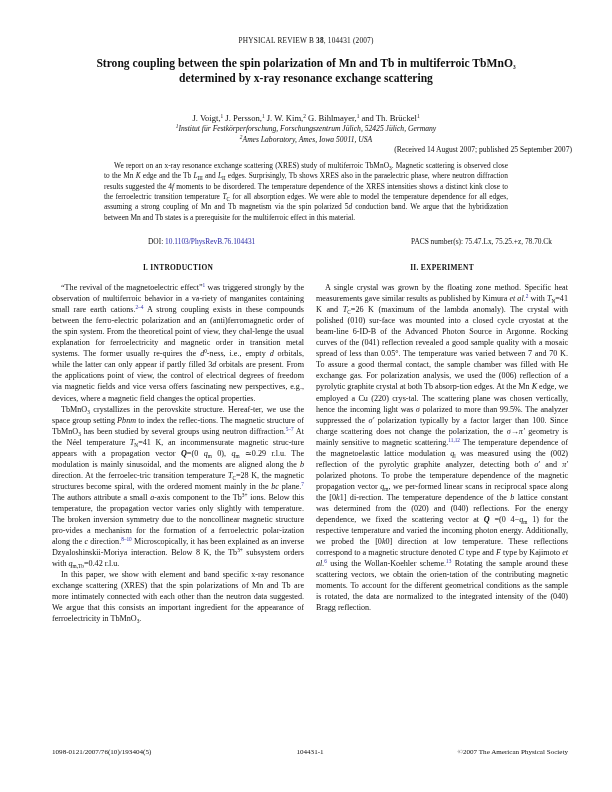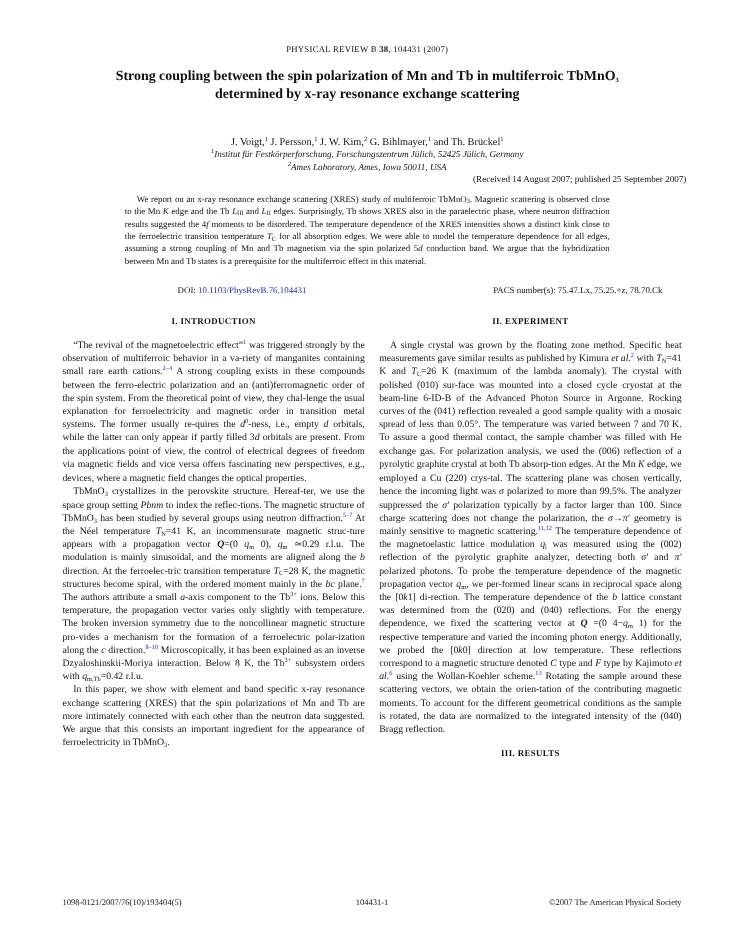--- a/index.html
+++ b/index.html
@@ -62,20 +62,19 @@
   <div class="sec-head">I. INTRODUCTION</div>
   <p class="para"><span>“The revival of the magnetoelectric effect”</span><sup class="cite">1</sup><span> was triggered strongly by the observation of multiferroic behavior in a va-riety of manganites containing small rare earth cations.</span><sup class="cite">2–4</sup><span> A strong coupling exists in these compounds between the ferro-electric polarization and an (anti)ferromagnetic order of the spin system. From the theoretical point of view, they chal-lenge the usual explanation for ferroelectricity and magnetic order in transition metal systems. The former usually re-quires the </span><i>d</i><sup>0</sup><span>-ness, i.e., empty </span><i>d</i><span> orbitals, while the latter can only appear if partly filled 3</span><i>d</i><span> orbitals are present. From the applications point of view, the control of electrical degrees of freedom via magnetic fields and vice versa offers fascinating new perspectives, e.g., devices, where a magnetic field changes the optical properties.</span></p>
   <p class="para"><span>TbMnO</span><sub>3</sub><span> crystallizes in the perovskite structure. Hereaf-ter, we use the space group setting </span><i>Pbnm</i><span> to index the reflec-tions. The magnetic structure of TbMnO</span><sub>3</sub><span> has been studied by several groups using neutron diffraction.</span><sup class="cite">5–7</sup><span> At the Néel temperature </span><i>T</i><sub>N</sub><span>=41 K, an incommensurate magnetic struc-ture appears with a propagation vector </span><b><i>Q</i></b><span>=(0 </span><i>q</i><sub>m</sub><span> 0), </span><i>q</i><sub>m</sub><span> ≃0.29 r.l.u. The modulation is mainly sinusoidal, and the moments are aligned along the </span><i>b</i><span> direction. At the ferroelec-tric transition temperature </span><i>T</i><sub>C</sub><span>=28 K, the magnetic structures become spiral, with the ordered moment mainly in the </span><i>bc</i><span> plane.</span><sup class="cite">7</sup><span> The authors attribute a small </span><i>a</i><span>-axis component to the Tb</span><sup>3+</sup><span> ions. Below this temperature, the propagation vector varies only slightly with temperature. The broken inversion symmetry due to the noncollinear magnetic structure pro-vides a mechanism for the formation of a ferroelectric polar-ization along the </span><i>c</i><span> direction.</span><sup class="cite">8–10</sup><span> Microscopically, it has been explained as an inverse Dzyaloshinskii-Moriya interaction. Below 8 K, the Tb</span><sup>3+</sup><span> subsystem orders with </span><i>q</i><sub>m,Tb</sub><span>=0.42 r.l.u.</span></p>
   <p class="para"><span>In this paper, we show with element and band specific x-ray resonance exchange scattering (XRES) that the spin polarizations of Mn and Tb are more intimately connected with each other than the neutron data suggested. We argue that this consists an important ingredient for the appearance of ferroelectricity in TbMnO</span><sub>3</sub><span>.</span></p>
 </div>
 
 <div class="col col-right">
   <div class="sec-head">II. EXPERIMENT</div>
   <p class="para"><span>A single crystal was grown by the floating zone method. Specific heat measurements gave similar results as published by Kimura </span><i>et al.</i><sup class="cite">2</sup><span> with </span><i>T</i><sub>N</sub><span>=41 K and </span><i>T</i><sub>C</sub><span>=26 K (maximum of the lambda anomaly). The crystal with polished (010) sur-face was mounted into a closed cycle cryostat at the beam-line 6-ID-B of the Advanced Photon Source in Argonne. Rocking curves of the (041) reflection revealed a good sample quality with a mosaic spread of less than 0.05°. The temperature was varied between 7 and 70 K. To assure a good thermal contact, the sample chamber was filled with He exchange gas. For polarization analysis, we used the (006) reflection of a pyrolytic graphite crystal at both Tb absorp-tion edges. At the Mn </span><i>K</i><span> edge, we employed a Cu (220) crys-tal. The scattering plane was chosen vertically, hence the incoming light was </span><i>σ</i><span> polarized to more than 99.5%. The analyzer suppressed the </span><i>σ′</i><span> polarization typically by a factor larger than 100. Since charge scattering does not change the polarization, the </span><i>σ</i><span>→</span><i>π′</i><span> geometry is mainly sensitive to magnetic scattering.</span><sup class="cite">11,12</sup><span> The temperature dependence of the magnetoelastic lattice modulation </span><i>q</i><sub>l</sub><span> was measured using the (002) reflection of the pyrolytic graphite analyzer, detecting both </span><i>σ′</i><span> and </span><i>π′</i><span> polarized photons. To probe the temperature dependence of the magnetic propagation vector </span><i>q</i><sub>m</sub><span>, we per-formed linear scans in reciprocal space along the [0</span><i>k</i><span>1] di-rection. The temperature dependence of the </span><i>b</i><span> lattice constant was determined from the (020) and (040) reflections. For the energy dependence, we fixed the scattering vector at </span><b><i>Q</i></b><span> =(0 4−</span><i>q</i><sub>m</sub><span> 1) for the respective temperature and varied the incoming photon energy. Additionally, we probed the [0</span><i>k</i><span>0] direction at low temperature. These reflections correspond to a magnetic structure denoted </span><i>C</i><span> type and </span><i>F</i><span> type by Kajimoto </span><i>et al.</i><sup class="cite">6</sup><span> using the Wollan-Koehler scheme.</span><sup class="cite">13</sup><span> Rotating the sample around these scattering vectors, we obtain the orien-tation of the contributing magnetic moments. To account for the different geometrical conditions as the sample is rotated, the data are normalized to the integrated intensity of the (040) Bragg reflection.</span></p>
   <div class="sec-gap"></div>
-  <div class="sec-head">III. RESULTS</div>
 </div>
 
 <div class="footer">
   <span>1098-0121/2007/76(10)/193404(5)</span>
   <span class="f-mid">104431-1</span>
   <span class="f-right">©2007 The American Physical Society</span>
 </div>
 
 </body></html>

